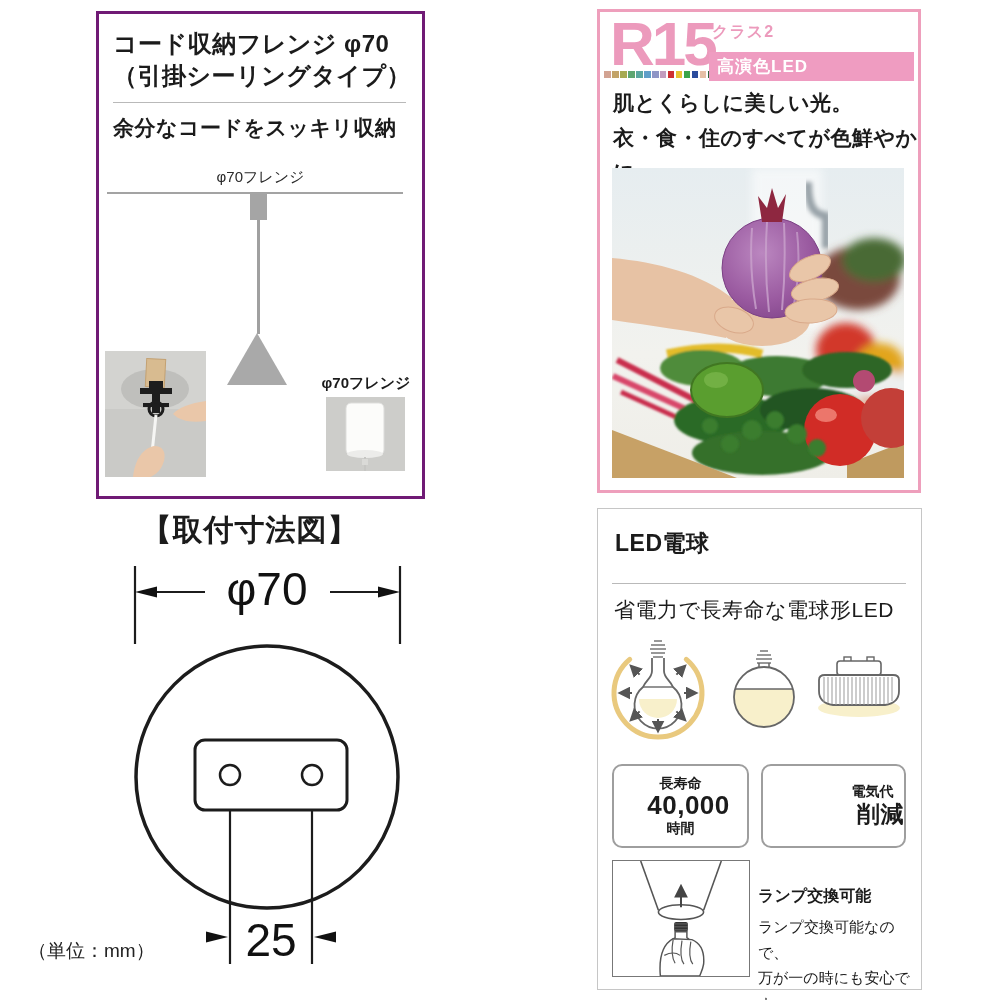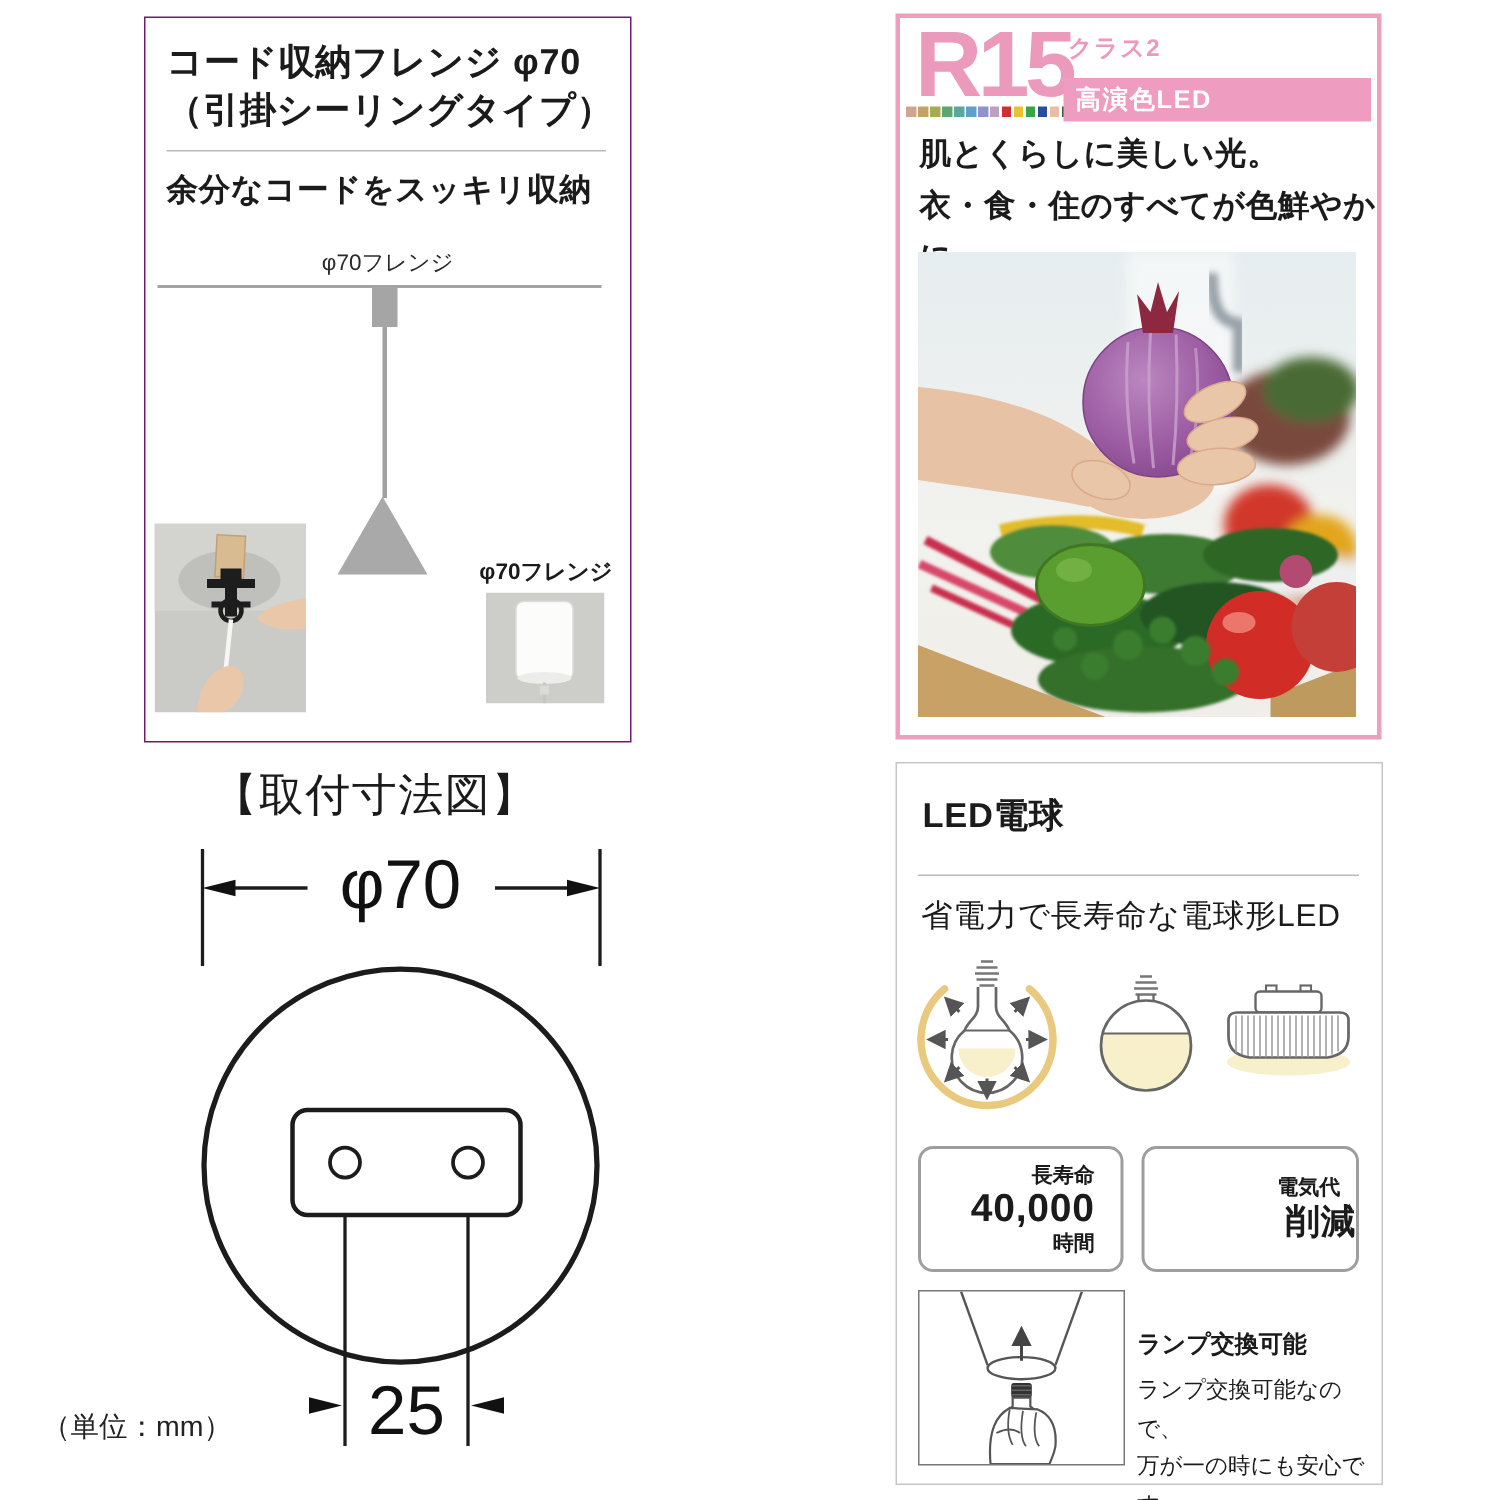--- a/index.html
+++ b/index.html
@@ -1,21 +1,21 @@
 <!DOCTYPE html>
 <html><head>
 <meta charset="utf-8">
 <style>
   html,body{margin:0;padding:0;background:#fff;}
   #canvas{position:relative;width:1000px;height:1000px;background:#fff;overflow:hidden;
           font-family:"Liberation Sans","DejaVu Sans",sans-serif;color:#1b1b1b;}
   .abs{position:absolute;}
   .panel{position:absolute;background:#fff;}
   
-  #panel-tl{left:96px;top:11px;width:323px;height:482px;border:1px solid #701a75;}
+  #panel-tl{left:96px;top:11px;width:323px;height:482px;border:3px solid #701a75;}
   .tl-title{left:14px;top:14px;font-size:24px;font-weight:bold;line-height:1.32;letter-spacing:.5px;}
   .tl-divider{left:14px;width:293px;top:88px;height:0;border-top:1px solid #b9b9b9;}
   .tl-subtitle{left:14px;top:100px;font-size:21px;font-weight:bold;letter-spacing:.5px;}
   .tl-flange-label{left:0;width:100%;top:154px;text-align:center;font-size:15px;color:#2a2a2a;}
   .tl-ceiling-line{left:8px;width:296px;top:178px;height:2px;background:#a3a3a3;}
   .tl-flange-rect{left:151px;top:179px;width:17px;height:27px;background:#a5a5a5;}
   .tl-cord{left:158px;top:206px;width:3px;height:114px;background:#a0a0a0;}
   .tl-shade{left:128px;top:319px;width:0;height:0;border-left:30px solid transparent;
             border-right:30px solid transparent;border-bottom:52px solid #a9a9a9;}
   .tl-photo1{left:6px;top:337px;width:101px;height:126px;}
@@ -25,35 +25,35 @@
   #panel-tr{left:597px;top:9px;width:318px;height:478px;border:3px solid #ee9fbc;}
   .r15-badge{left:10px;top:-4px;font-size:62px;font-weight:bold;letter-spacing:-3px;color:#ec9abc;}
   .r15-chips{left:4px;top:59px;display:flex;gap:1.4px;}
   .chip{width:6.6px;height:6.6px;}
   .r15-class{left:112px;top:10px;font-size:16px;font-weight:bold;color:#ec9abc;letter-spacing:1px;}
   .r15-band{left:109px;top:40px;width:197px;background:#ef9cc1;color:#fff;font-weight:bold;
             font-size:17px;padding:3px 0 3px 8px;letter-spacing:1px;}
   .r15-headline{left:13px;top:74px;font-size:21px;font-weight:bold;line-height:1.65;letter-spacing:.5px;}
   .tr-photo{left:12px;top:156px;width:292px;height:310px;}
   
-  .bl-title{left:100px;top:510px;width:300px;text-align:center;font-size:30px;font-weight:normal;letter-spacing:1px;}
+  .bl-title{left:100px;top:510px;width:300px;text-align:center;font-size:30px;font-weight:bold;letter-spacing:1px;}
   .bl-svg{left:85px;top:552px;}
   .bl-unit{left:28px;top:938px;font-size:19px;color:#222;}
   .dim-text{font-size:46px;fill:#111;font-family:"Liberation Sans","DejaVu Sans",sans-serif;}
   
   #panel-br{left:597px;top:508px;width:323px;height:480px;border:1px solid #c6c6c6;}
   .br-title{left:17px;top:19px;font-size:23px;font-weight:bold;letter-spacing:.5px;}
   .br-divider{left:14px;width:294px;top:74px;height:0;border-top:1px solid #b9b9b9;}
   .br-subtitle{left:16px;top:87px;font-size:21px;font-weight:normal;letter-spacing:.5px;}
   .br-bulbs{left:8px;top:124px;}
   .feature-box{position:absolute;border:2px solid #9e9e9e;border-radius:10px;box-sizing:border-box;
                display:flex;align-items:center;justify-content:center;}
   #box-longlife{left:14px;top:255px;width:137px;height:84px;}
   #box-cost{left:163px;top:255px;width:145px;height:84px;justify-content:flex-end;}
-  .fb-inner{text-align:right;line-height:1.12;}
+  .fb-inner{text-align:center;line-height:1.12;}
   .fb-small{font-size:14px;font-weight:bold;}
   .fb-big{font-size:26px;font-weight:bold;letter-spacing:.5px;margin-left:16px;}
   #box-cost .fb-inner{text-align:center;line-height:1.3;}
   #box-cost .fb-big{font-size:23px;}
   .br-illo{left:14px;top:351px;width:138px;height:117px;border:1px solid #777;box-sizing:border-box;}
   .replace-title{left:160px;top:377px;font-size:16px;font-weight:bold;}
   .replace-body{left:160px;top:405px;font-size:15px;line-height:1.7;}
 </style>
 </head>
 <body>

